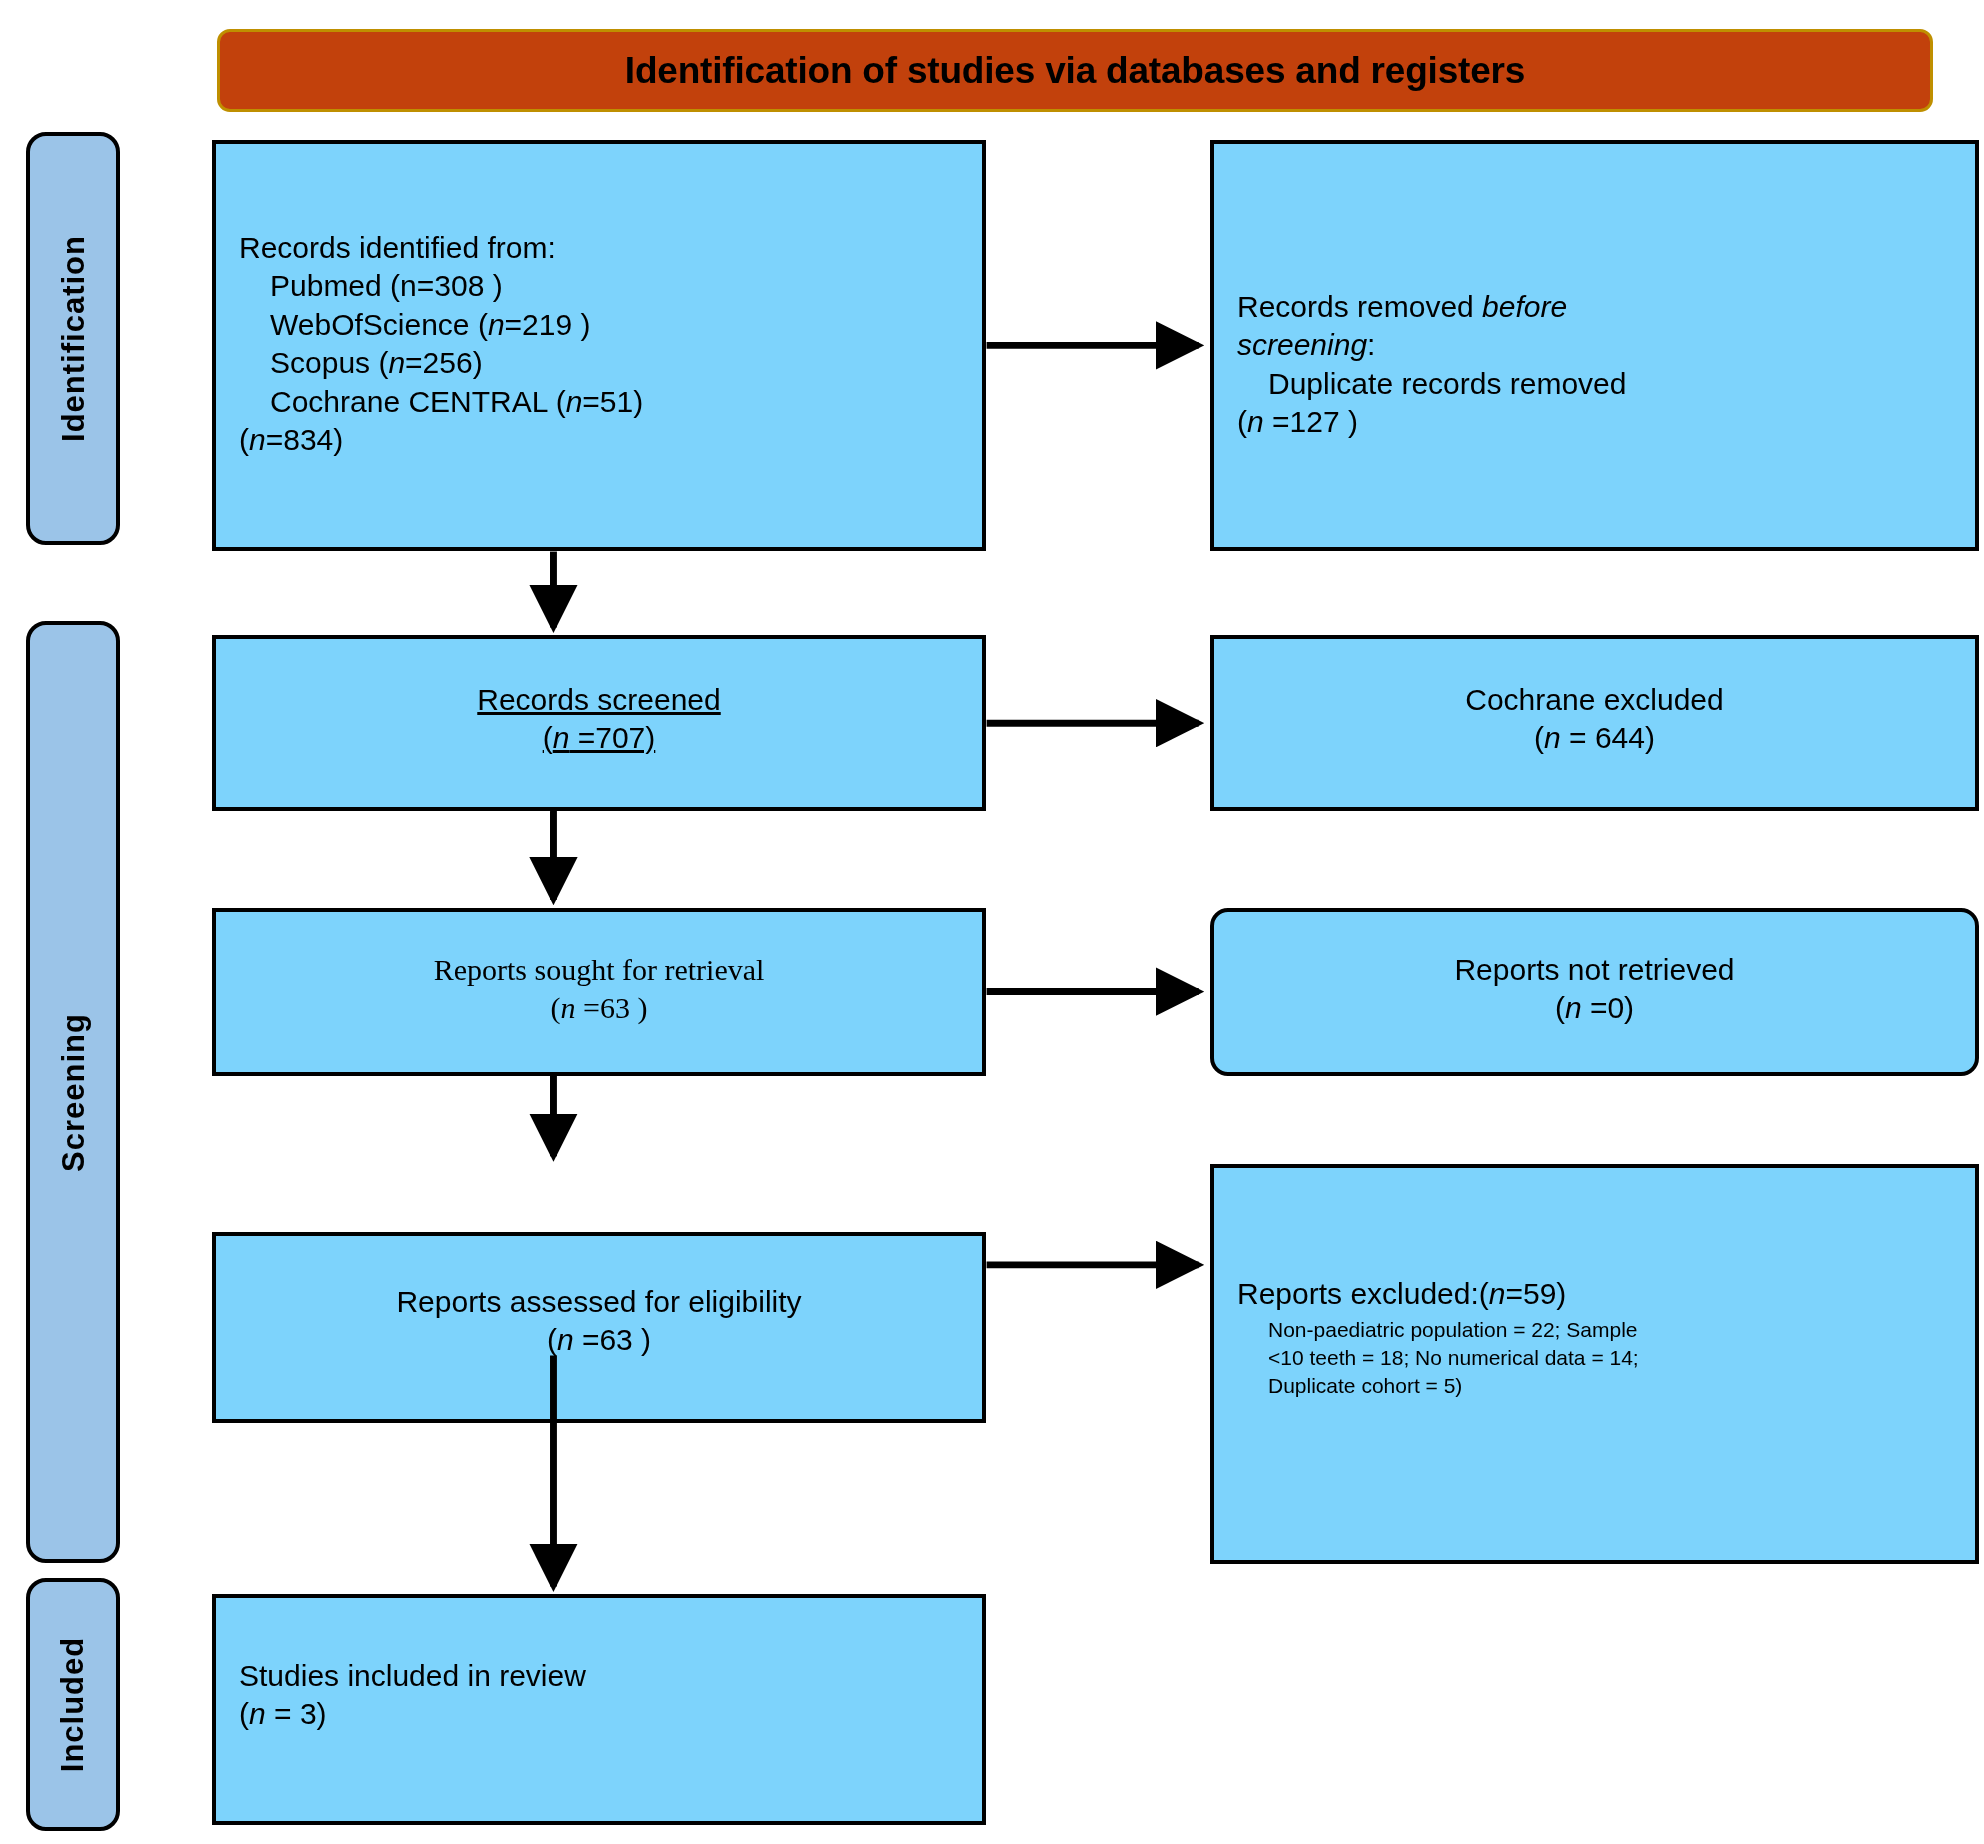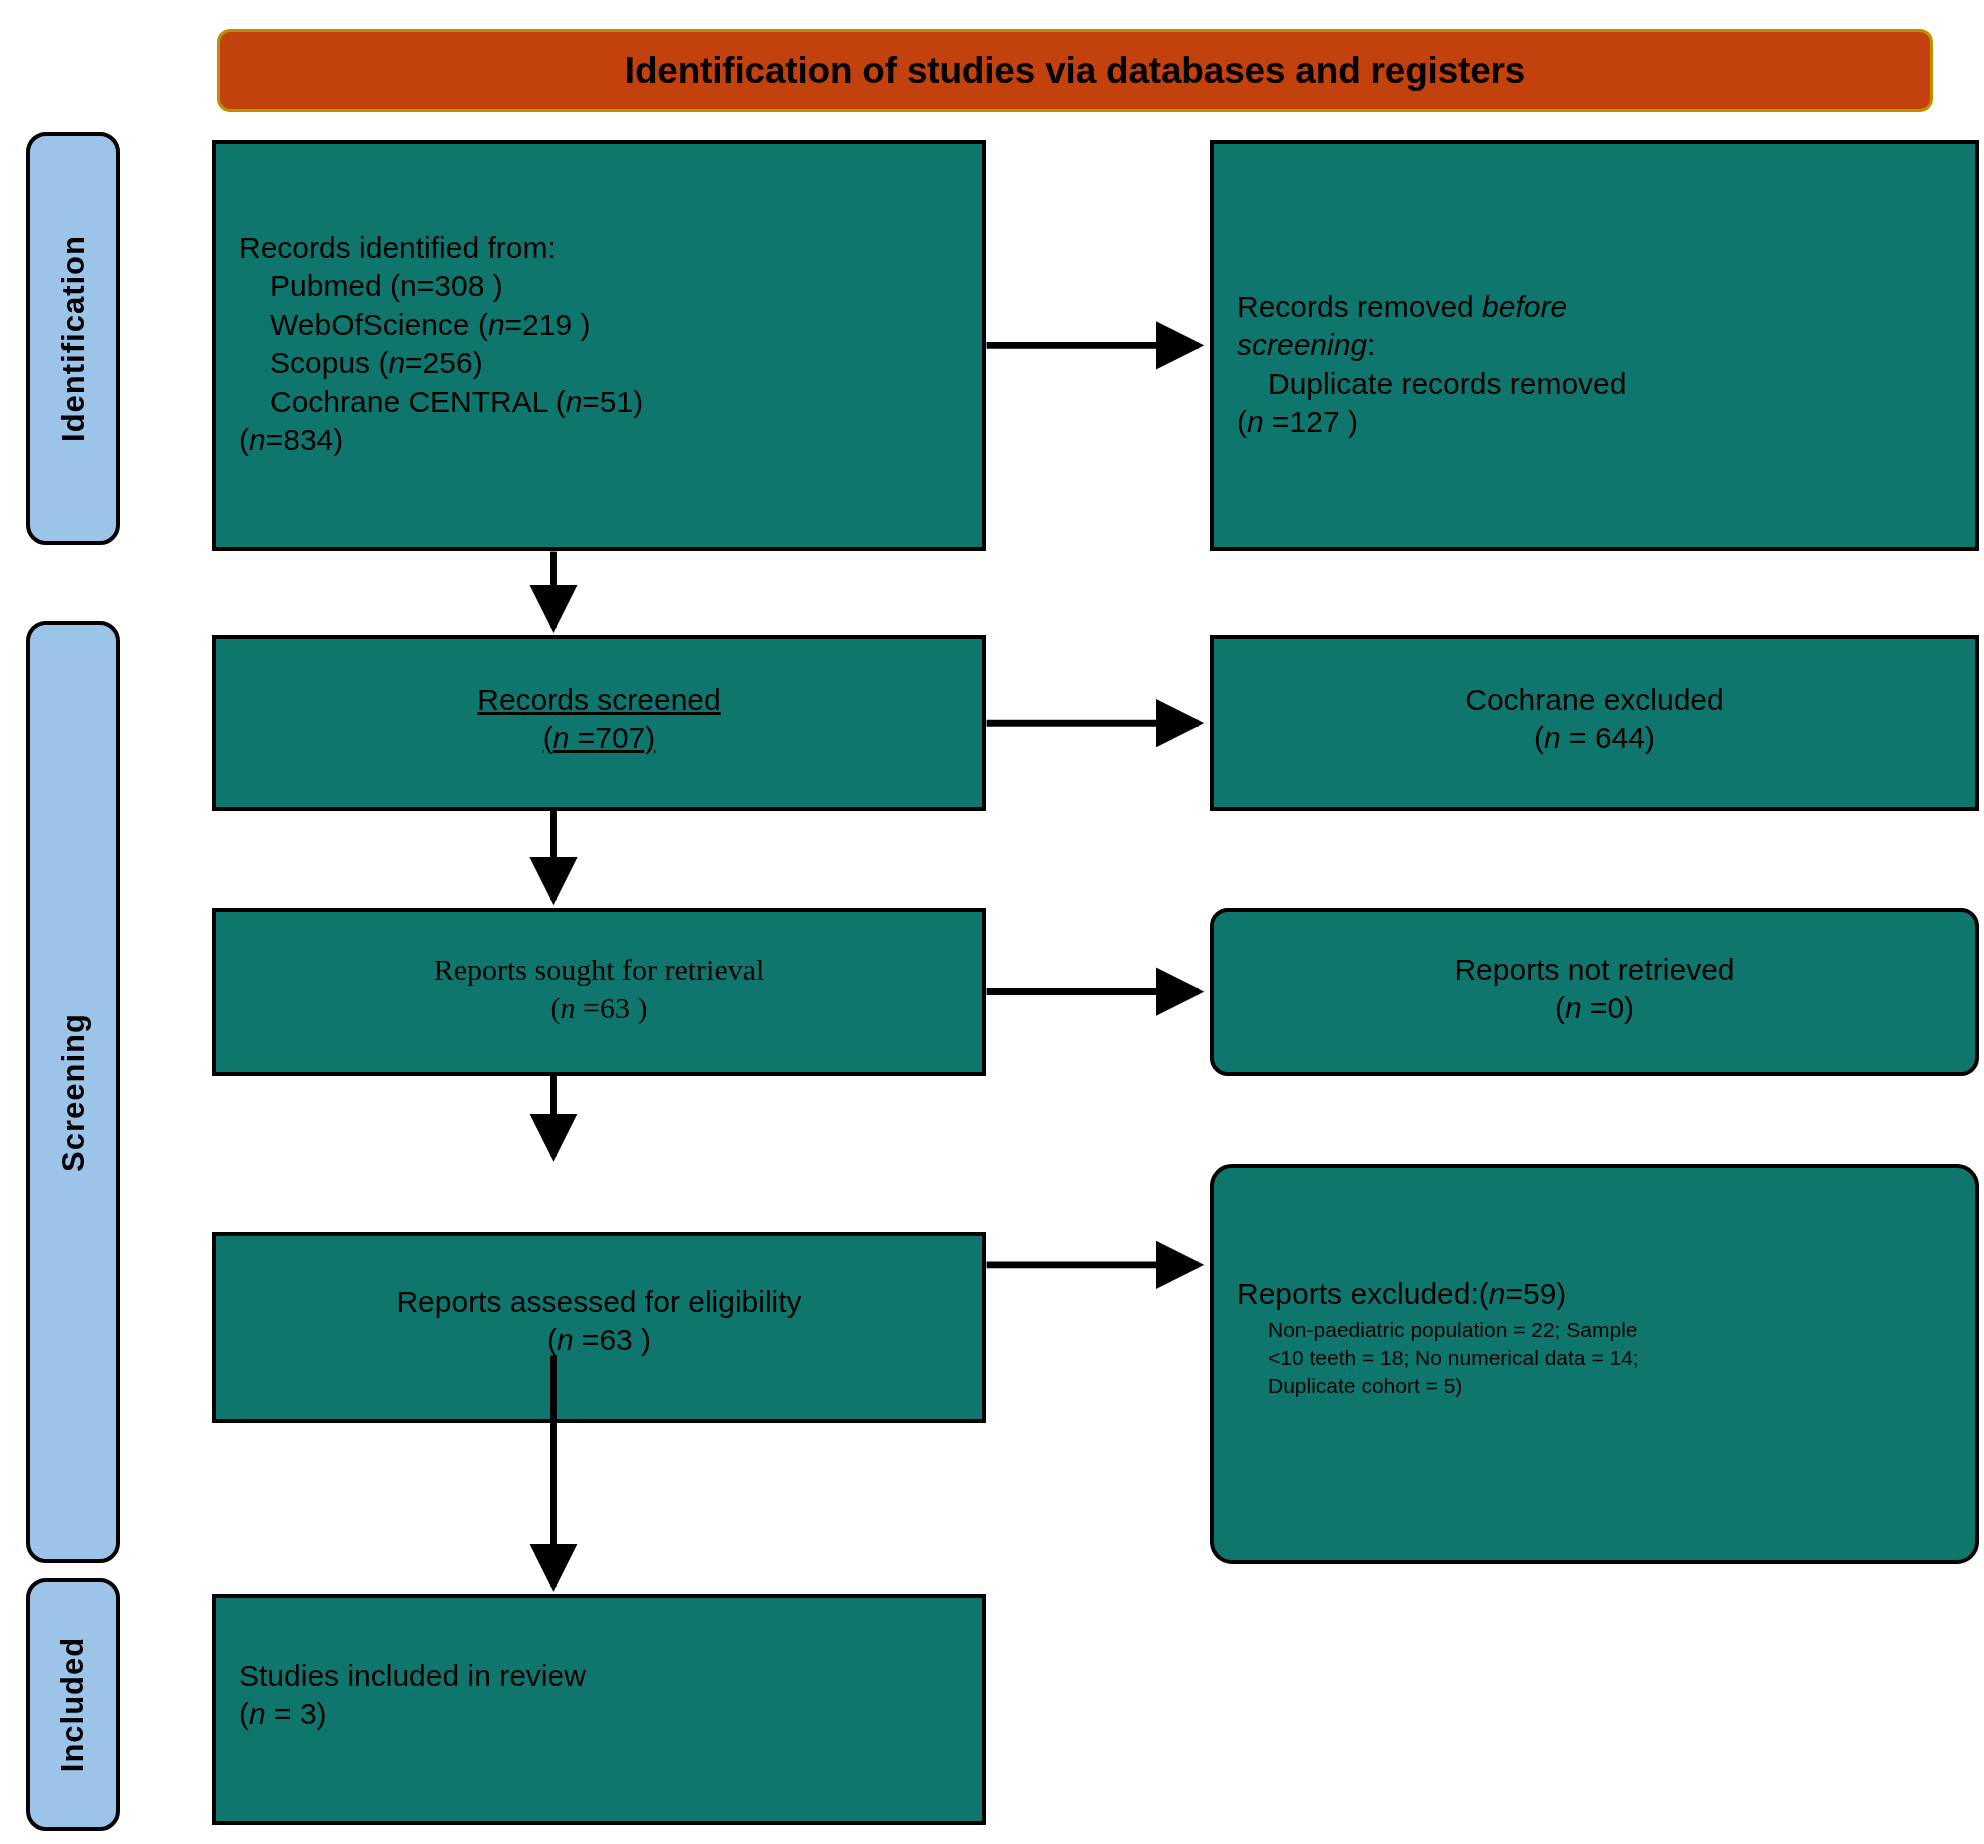--- a/index.html
+++ b/index.html
@@ -60,21 +60,21 @@
     color: #000000;
     line-height: 1;
   }
   #stage-identification { left: 26px; top: 132px; width: 94px; height: 413px; }
   #stage-screening      { left: 26px; top: 621px; width: 94px; height: 942px; }
   #stage-included       { left: 26px; top: 1578px; width: 94px; height: 253px; }
 
   
   .flow-box {
     position: absolute;
-    background: #0f766e;
+    background: #7dd3fc;
     border: 4.4px solid #000000;
     box-sizing: border-box;
     padding: 0;
   }
   .flow-box .box-text {
     position: absolute;
     left: 23px;
     right: 12px;
     font-size: 30px;
     line-height: 1.28;
@@ -96,21 +96,21 @@
   }
 
   
   #box-records-identified  { left: 212px;  top: 140px;  width: 774px; height: 411px; }
   #box-records-removed     { left: 1210px; top: 140px;  width: 769px; height: 411px; }
   #box-records-screened    { left: 212px;  top: 635px; width: 774px; height: 176px; }
   #box-records-excluded    { left: 1210px; top: 635px; width: 769px; height: 176px; }
   #box-reports-sought      { left: 212px;  top: 908px; width: 774px; height: 168px; font-family: Liberation Serif, serif; }
   #box-reports-not-retrieved{ left: 1210px; top: 908px; width: 769px; height: 168px; border-radius: 18px; }
   #box-reports-assessed    { left: 212px;  top: 1232px; width: 774px; height: 191px; }
-  #box-reports-excluded    { left: 1210px; top: 1164px; width: 769px; height: 400px; border-radius: 22px; }
+  #box-reports-excluded    { left: 1210px; top: 1164px; width: 769px; height: 400px; }
   #box-studies-included    { left: 212px;  top: 1594px; width: 774px; height: 231px; }
 
   
   #box-records-identified .box-text   { top: 85px; }
   #box-records-removed .box-text      { top: 144px; }
   #box-records-screened .box-text     { top: 42px; text-decoration: underline; }
   #box-records-excluded .box-text     { top: 42px; }
   #box-reports-sought .box-text       { top: 39px; }
   #box-reports-not-retrieved .box-text{ top: 39px; }
   #box-reports-assessed .box-text     { top: 47px; }

